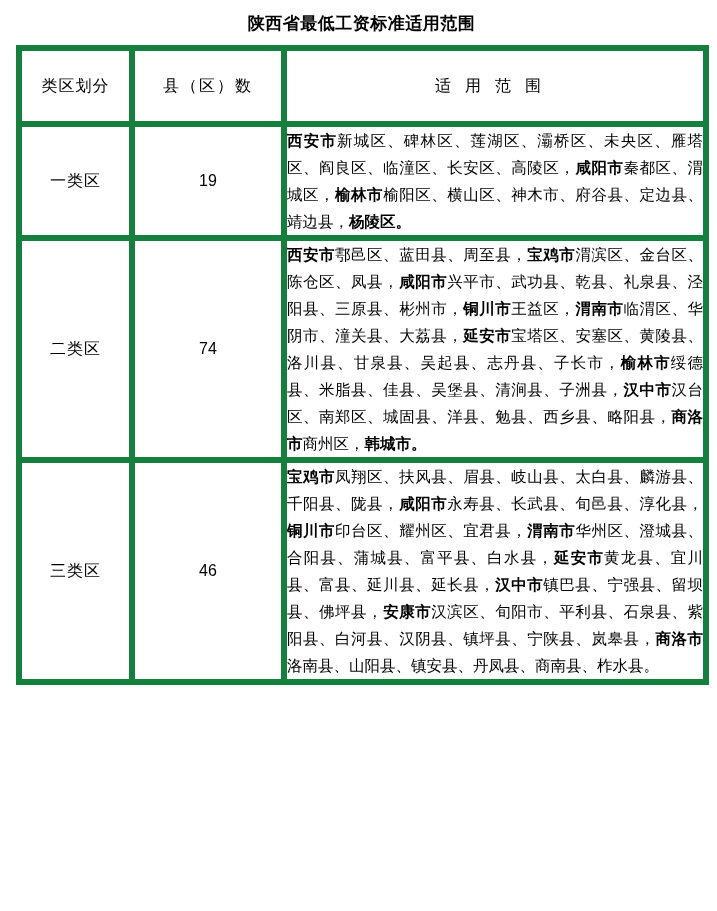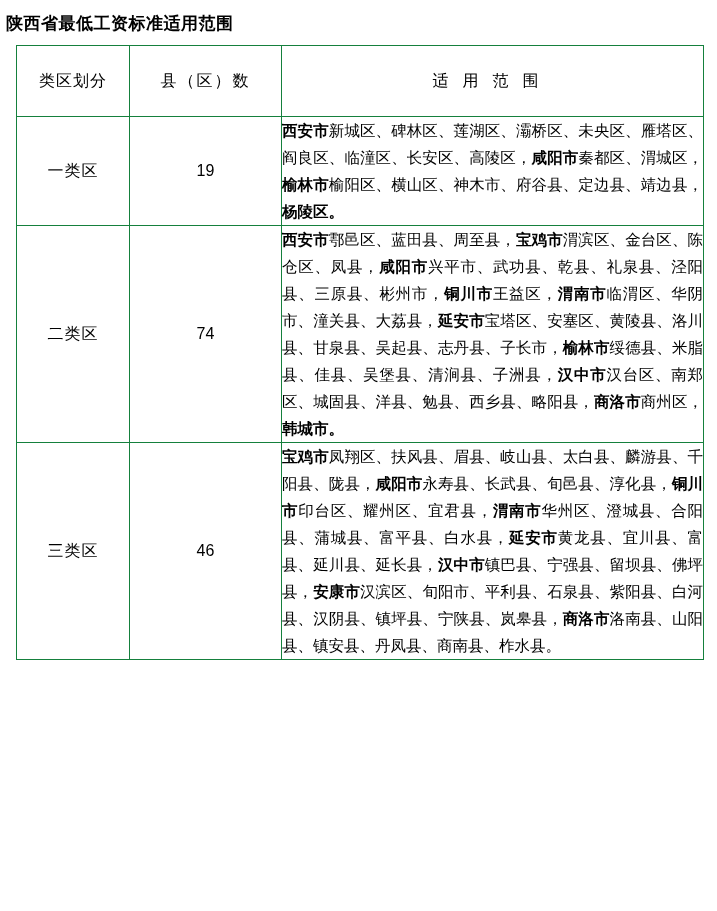--- a/index.html
+++ b/index.html
@@ -12,34 +12,35 @@
     min-height: 911px;
     font-family: "Liberation Sans", "DejaVu Sans", sans-serif;
     color: #000000;
   }
   .page {
     width: 717px;
     box-sizing: border-box;
     padding: 0;
   }
   .doc-title {
+    text-align: center;
     font-size: 17px;
     font-weight: bold;
     letter-spacing: 0.5px;
     padding: 12px 0 10px 6px;
     color: #000;
   }
   table.wage-table {
     border-collapse: collapse;
     width: 687px;
     margin: 0 14px 0 16px;
     table-layout: fixed;
   }
   table.wage-table td, table.wage-table th {
-    border: 1px solid #15803d;
+    border: 6px solid #15803d;
     vertical-align: middle;
     padding: 0;
   }
   .col-cat { width: 113px; }
   .col-count { width: 152px; }
   .col-scope { width: 422px; }
 
   thead td {
     height: 70px;
     text-align: center;

